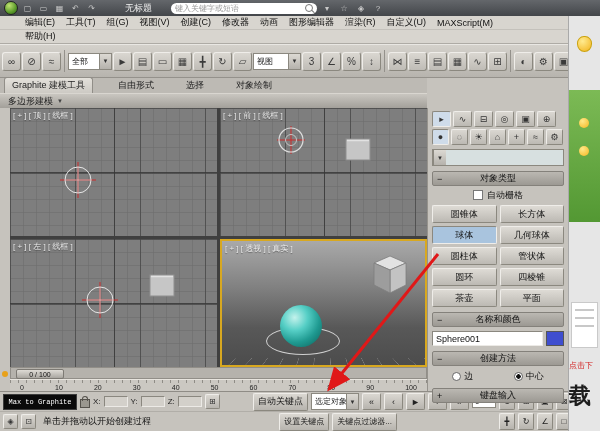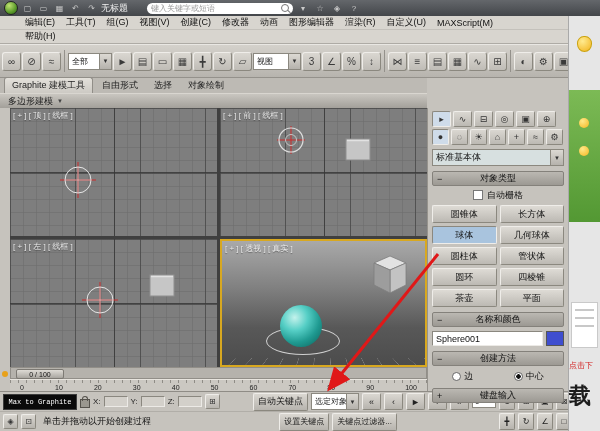--- a/index.html
+++ b/index.html
@@ -9,21 +9,21 @@
 
   
   .titlebar{position:absolute;left:0;top:0;width:600px;height:16px;
     background:linear-gradient(#64676b,#43464a);display:flex;align-items:center;
     gap:3px;padding:0 4px;box-sizing:border-box;color:#ddd;z-index:5;}
   .logo{width:12px;height:12px;border-radius:50%;flex:0 0 auto;
     background:radial-gradient(circle at 35% 30%,#bfe271,#5a9a2a 60%,#2e6414);
     border:1px solid #222;}
   .qbtn{width:13px;height:12px;font-size:8px;color:#c9c9c9;display:flex;
     align-items:center;justify-content:center;flex:0 0 auto;}
-  .wtitle{font-size:9px;color:#f2f2f2;white-space:nowrap;}
+  .wtitle{font-size:9px;color:#f2f2f2;margin-left:24px;white-space:nowrap;}
   .search{margin-left:16px;width:138px;height:11px;background:#fff;border-radius:6px;
     display:flex;align-items:center;padding:0 4px;gap:3px;flex:0 0 auto;}
   .search .ph{font-size:8px;color:#999;flex:1;white-space:nowrap;overflow:hidden;}
   .mag{width:6px;height:6px;border:1px solid #777;border-radius:50%;position:relative;flex:0 0 auto;}
   .mag::after{content:'';position:absolute;width:4px;height:1px;background:#777;
     transform:rotate(45deg);right:-3px;bottom:-1px;}
   .rbtn{width:14px;height:12px;font-size:8px;color:#c9c9c9;display:flex;
     align-items:center;justify-content:center;flex:0 0 auto;}
 
   
@@ -46,21 +46,21 @@
   .combo{height:15px;background:#fff;border:1px solid #8b887f;display:flex;
     align-items:center;flex:0 0 auto;font-size:8px;color:#222;}
   .combo .cval{padding:0 3px;flex:1;white-space:nowrap;overflow:hidden;}
   .combo .carr{width:11px;height:100%;background:linear-gradient(#dcd9d3,#b5b2ac);
     border-left:1px solid #8b887f;display:flex;align-items:center;justify-content:center;
     font-size:6px;color:#333;}
   .combo.w42{width:42px}.combo.w46{width:46px}
 
   
   .ribbontabs{position:absolute;left:0;top:78px;width:427px;height:15px;background:#bdbab4;
-    display:flex;align-items:flex-end;padding-left:4px;box-sizing:border-box;gap:2px;
+    display:flex;align-items:flex-end;padding-left:4px;box-sizing:border-box;gap:18px;
     font-size:9px;color:#222;white-space:nowrap;}
   .rtab{padding:1px 7px;}
   .rtab.active{background:linear-gradient(#e3e0da,#cdcac4);border:1px solid #918e88;
     border-bottom:none;border-radius:3px 3px 0 0;}
   .polybar{position:absolute;left:0;top:93px;width:427px;height:15px;
     background:linear-gradient(#c9c6c0,#a3a09a);border-top:1px solid #d9d6d0;
     display:flex;align-items:center;padding-left:8px;box-sizing:border-box;
     font-size:9px;color:#222;gap:4px;}
   .dnarr{font-size:6px;color:#444;}
 
@@ -415,21 +415,20 @@
     <div class="cp-row">
       <div class="cpicon active" style="width:15px">●</div>
       <div class="cpicon" style="width:15px">◌</div>
       <div class="cpicon" style="width:15px">☀</div>
       <div class="cpicon" style="width:15px">⌂</div>
       <div class="cpicon" style="width:15px">+</div>
       <div class="cpicon" style="width:15px">≈</div>
       <div class="cpicon" style="width:15px">⚙</div>
     </div>
     <div class="cpcombo">
-      <span class="cval">标准基本体</span>
       <span class="carr">▼</span>
     </div>
     <div class="rollout">对象类型</div>
     <div class="agrow">
       <span class="cbx"></span>
       <span>自动栅格</span>
     </div>
     <div class="objgrid">
       <div class="objbtn">圆锥体</div>
       <div class="objbtn">长方体</div>

